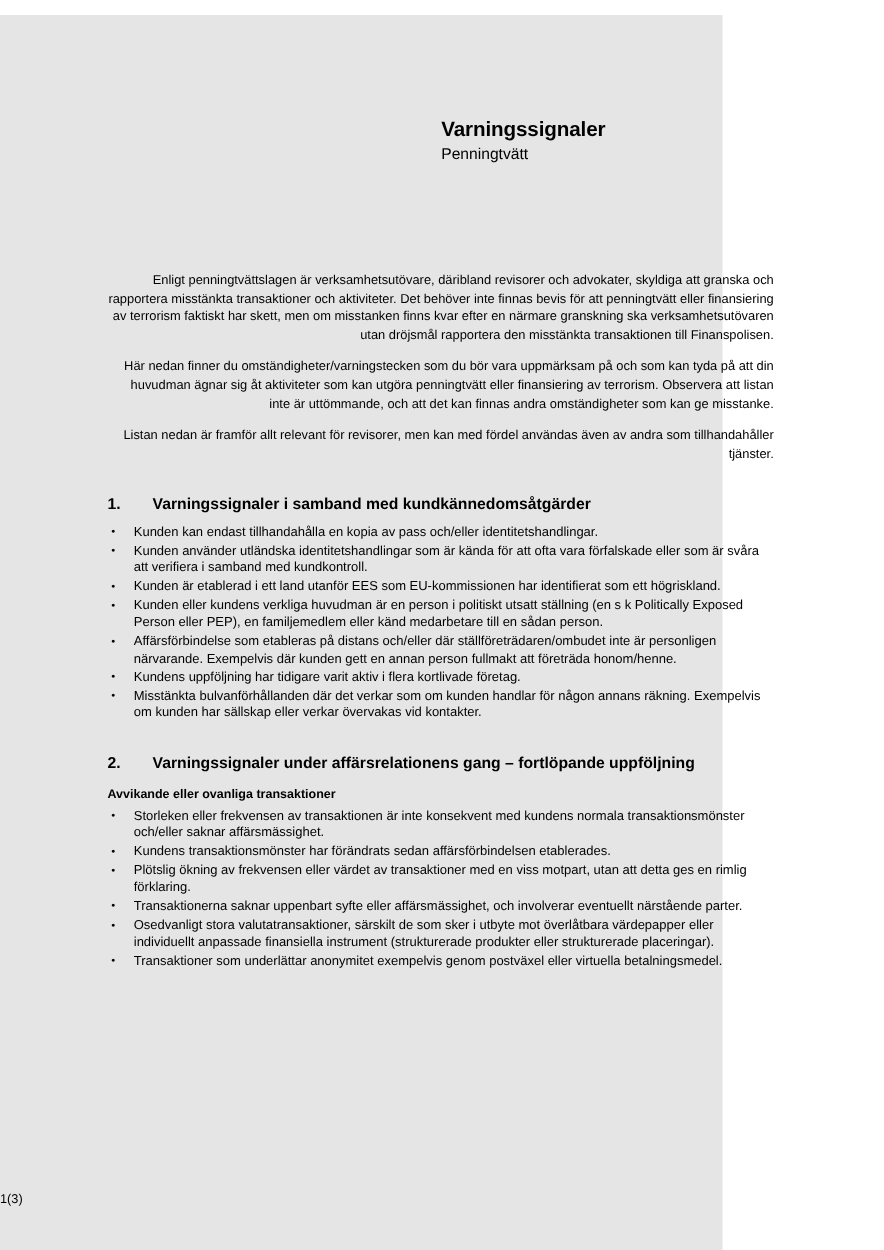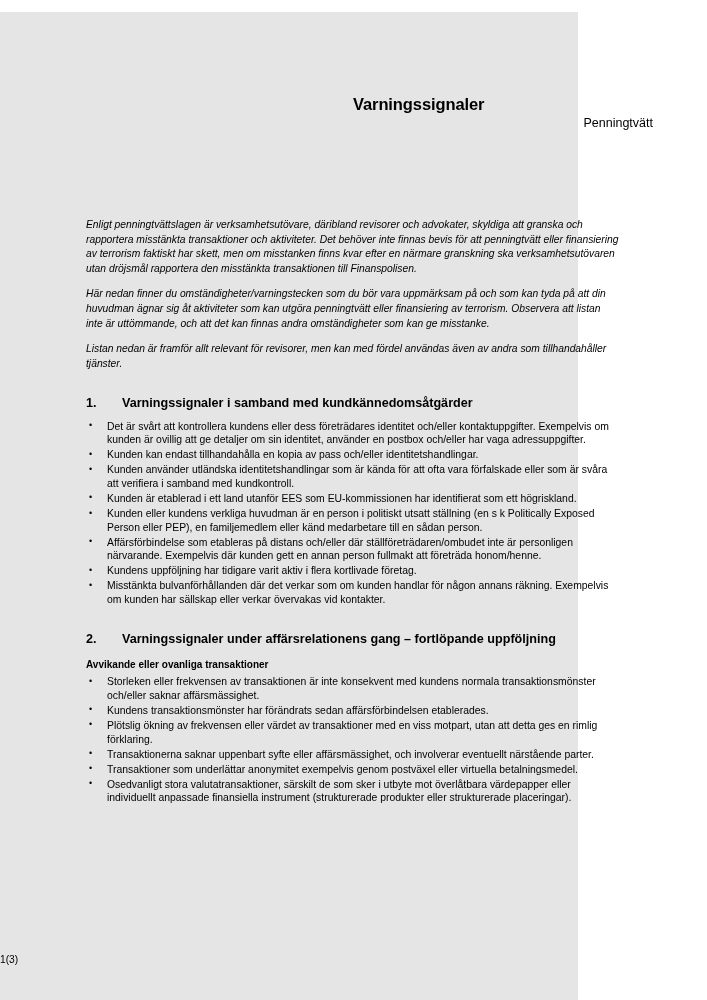--- a/index.html
+++ b/index.html
@@ -37,37 +37,35 @@
     font-weight: bold;
     letter-spacing: -0.1px;
     line-height: 1.25;
     margin: 0;
   }
   .doc-subtitle {
     font-size: 12.5px;
     font-weight: normal;
     line-height: 1.25;
     margin: 1px 0 0 0;
-    text-align: right;
   }
 
   
   .content {
     position: absolute;
     left: 86px;
     top: 206px;
     width: 533px;
   }
 
   .intro-para {
-    font-style: italic;
     font-size: 10.3px;
     line-height: 1.42;
     margin: 0 0 11px 0;
-    text-align: left;
+    text-align: right;
   }
   .intro-para.last { margin-bottom: 13px; }
 
   
   .section-heading {
     display: flex;
     align-items: baseline;
     font-weight: bold;
     font-size: 12.6px;
     line-height: 1.2;
@@ -136,41 +134,40 @@
 
     <p class="intro-para">Enligt penningtvättslagen är verksamhetsutövare, däribland revisorer och advokater, skyldiga att granska och rapportera misstänkta transaktioner och aktiviteter. Det behöver inte finnas bevis för att penningtvätt eller finansiering av terrorism faktiskt har skett, men om misstanken finns kvar efter en närmare granskning ska verksamhetsutövaren utan dröjsmål rapportera den misstänkta transaktionen till Finanspolisen.</p>
     <p class="intro-para">Här nedan finner du omständigheter/varningstecken som du bör vara uppmärksam på och som kan tyda på att din huvudman ägnar sig åt aktiviteter som kan utgöra penningtvätt eller finansiering av terrorism. Observera att listan inte är uttömmande, och att det kan finnas andra omständigheter som kan ge misstanke.</p>
     <p class="intro-para last">Listan nedan är framför allt relevant för revisorer, men kan med fördel användas även av andra som tillhandahåller tjänster.</p>
 
     <div class="section-heading">
       <span class="num">1.</span>
       <span class="htext">Varningssignaler i samband med kundkännedomsåtgärder</span>
     </div>
     <ul class="bullets">
-      <li>Det är svårt att kontrollera kundens eller dess företrädares identitet och/eller kontaktuppgifter. Exempelvis om kunden är ovillig att ge detaljer om sin identitet, använder en postbox och/eller har vaga adressuppgifter.</li>
       <li>Kunden kan endast tillhandahålla en kopia av pass och/eller identitetshandlingar.</li>
       <li>Kunden använder utländska identitetshandlingar som är kända för att ofta vara förfalskade eller som är svåra att verifiera i samband med kundkontroll.</li>
       <li>Kunden är etablerad i ett land utanför EES som EU-kommissionen har identifierat som ett högriskland.</li>
       <li>Kunden eller kundens verkliga huvudman är en person i politiskt utsatt ställning (en s k Politically Exposed Person eller PEP), en familjemedlem eller känd medarbetare till en sådan person.</li>
       <li>Affärsförbindelse som etableras på distans och/eller där ställföreträdaren/ombudet inte är personligen närvarande. Exempelvis där kunden gett en annan person fullmakt att företräda honom/henne.</li>
       <li>Kundens uppföljning har tidigare varit aktiv i flera kortlivade företag.</li>
       <li>Misstänkta bulvanförhållanden där det verkar som om kunden handlar för någon annans räkning. Exempelvis om kunden har sällskap eller verkar övervakas vid kontakter.</li>
     </ul>
 
     <div class="section-heading">
       <span class="num">2.</span>
       <span class="htext">Varningssignaler under affärsrelationens gang – fortlöpande uppföljning</span>
     </div>
     <div class="sub-heading">Avvikande eller ovanliga transaktioner</div>
     <ul class="bullets">
       <li>Storleken eller frekvensen av transaktionen är inte konsekvent med kundens normala transaktionsmönster och/eller saknar affärsmässighet.</li>
       <li>Kundens transaktionsmönster har förändrats sedan affärsförbindelsen etablerades.</li>
       <li>Plötslig ökning av frekvensen eller värdet av transaktioner med en viss motpart, utan att detta ges en rimlig förklaring.</li>
       <li>Transaktionerna saknar uppenbart syfte eller affärsmässighet, och involverar eventuellt närstående parter.</li>
+      <li>Osedvanligt stora valutatransaktioner, särskilt de som sker i utbyte mot överlåtbara värdepapper eller individuellt anpassade finansiella instrument (strukturerade produkter eller strukturerade placeringar).</li>
       <li>Transaktioner som underlättar anonymitet exempelvis genom postväxel eller virtuella betalningsmedel.</li>
-      <li>Osedvanligt stora valutatransaktioner, särskilt de som sker i utbyte mot överlåtbara värdepapper eller individuellt anpassade finansiella instrument (strukturerade produkter eller strukturerade placeringar).</li>
     </ul>
 
   </div>
 
   <div class="footer">1(3)</div>
 
 </div>
 
 </body></html>

